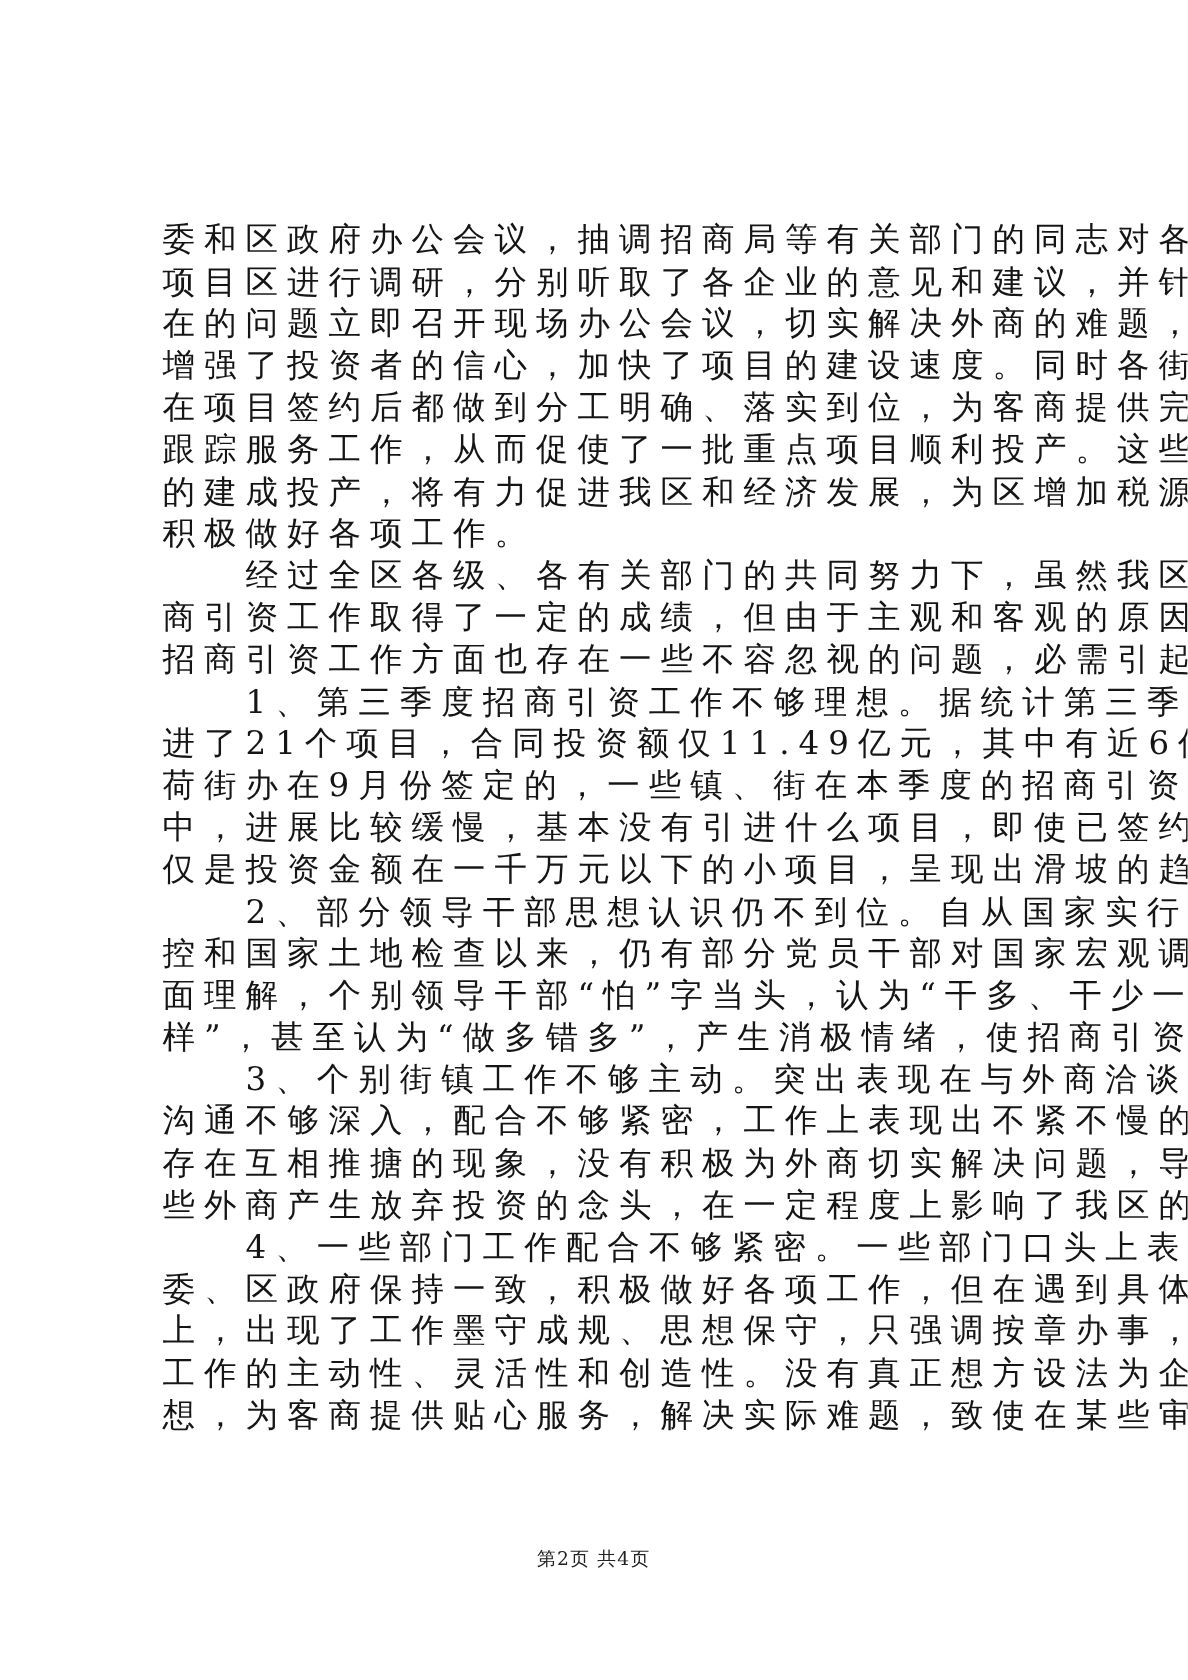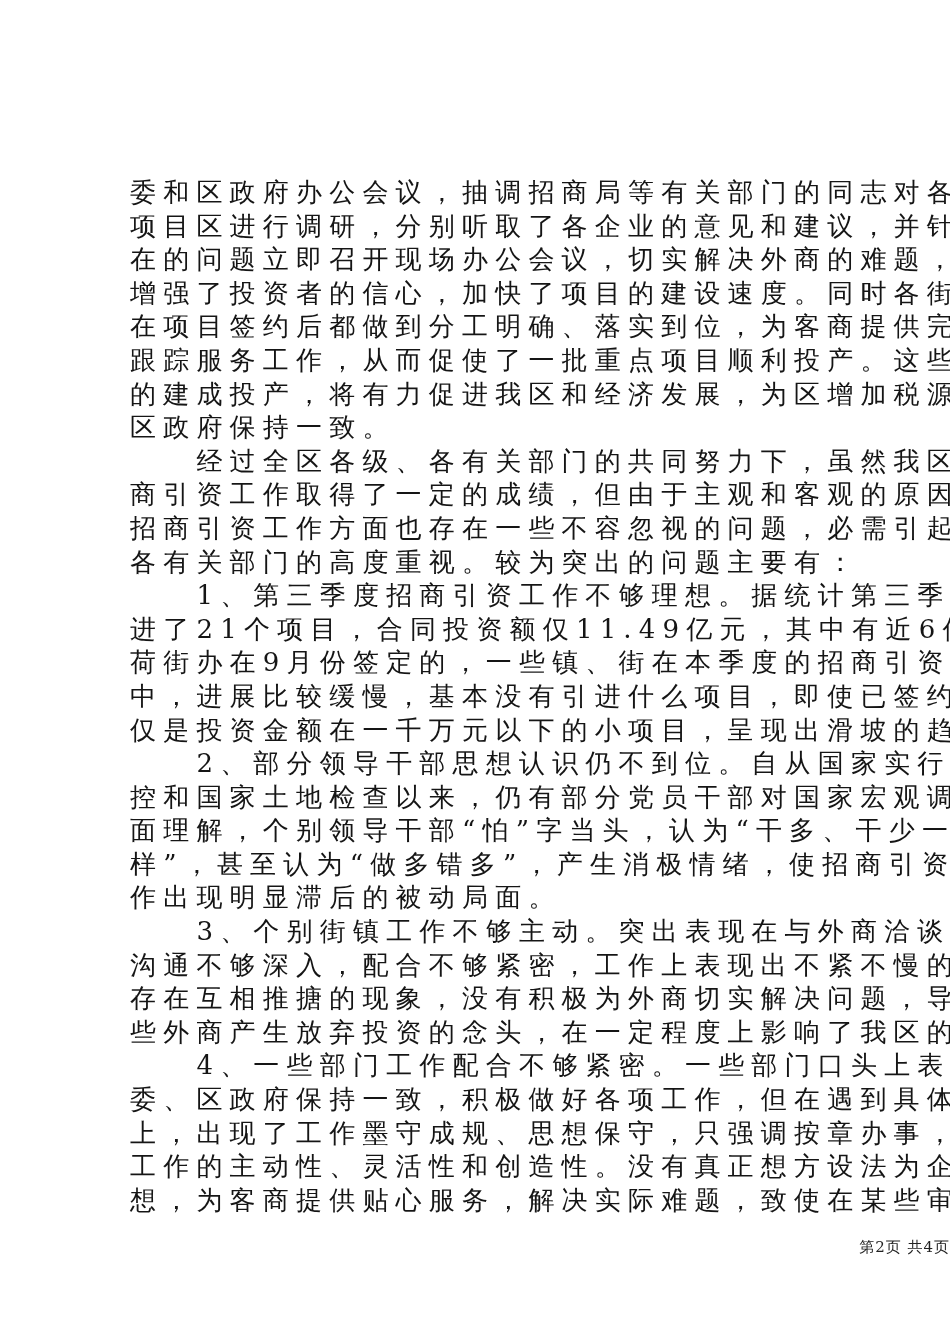--- a/index.html
+++ b/index.html
@@ -34,53 +34,51 @@
       font-size: 26px;
       letter-spacing: 7.2px;
       white-space: nowrap;
       color: #151515;
     }
     .footer {
       position: absolute;
       left: 0;
       width: 950px;
       top: 1238px;
-      text-align: right;
+      text-align: center;
       font-size: 15px;
       color: #222222;
       letter-spacing: 1px;
     }
   </style>
 </head>
 <body>
 
 <div class="page">
   <div class="body-text">
     <div class="line">委和区政府办公会议，抽调招商局等有关部门的同志对各工业</div>
     <div class="line">项目区进行调研，分别听取了各企业的意见和建议，并针对存</div>
     <div class="line">在的问题立即召开现场办公会议，切实解决外商的难题，从而</div>
     <div class="line">增强了投资者的信心，加快了项目的建设速度。同时各街、镇</div>
     <div class="line">在项目签约后都做到分工明确、落实到位，为客商提供完善的</div>
     <div class="line">跟踪服务工作，从而促使了一批重点项目顺利投产。这些项目</div>
     <div class="line">的建成投产，将有力促进我区和经济发展，为区增加税源收入</div>
-    <div class="line">区政府保持一致。</div>
+    <div class="line">积极做好各项工作。</div>
     <div class="line">　　经过全区各级、各有关部门的共同努力下，虽然我区的招</div>
     <div class="line">商引资工作取得了一定的成绩，但由于主观和客观的原因，在</div>
     <div class="line">招商引资工作方面也存在一些不容忽视的问题，必需引起各级、</div>
-    <div class="line">各有关部门的高度重视。较为突出的问题主要有：</div>
     <div class="line">　　1、第三季度招商引资工作不够理想。据统计第三季度只引</div>
     <div class="line">进了21个项目，合同投资额仅11.49亿元，其中有近6亿是横</div>
     <div class="line">荷街办在9月份签定的，一些镇、街在本季度的招商引资工作</div>
     <div class="line">中，进展比较缓慢，基本没有引进什么项目，即使已签约的也</div>
     <div class="line">仅是投资金额在一千万元以下的小项目，呈现出滑坡的趋势。</div>
     <div class="line">　　2、部分领导干部思想认识仍不到位。自从国家实行宏观调</div>
     <div class="line">控和国家土地检查以来，仍有部分党员干部对国家宏观调控片</div>
     <div class="line">面理解，个别领导干部“怕”字当头，认为“干多、干少一个</div>
     <div class="line">样”，甚至认为“做多错多”，产生消极情绪，使招商引资工</div>
-    <div class="line">作出现明显滞后的被动局面。</div>
     <div class="line">　　3、个别街镇工作不够主动。突出表现在与外商洽谈项目中，</div>
     <div class="line">沟通不够深入，配合不够紧密，工作上表现出不紧不慢的态度，</div>
     <div class="line">存在互相推搪的现象，没有积极为外商切实解决问题，导致一</div>
     <div class="line">些外商产生放弃投资的念头，在一定程度上影响了我区的形象</div>
     <div class="line">　　4、一些部门工作配合不够紧密。一些部门口头上表示与区</div>
     <div class="line">委、区政府保持一致，积极做好各项工作，但在遇到具体问题</div>
     <div class="line">上，出现了工作墨守成规、思想保守，只强调按章办事，缺乏</div>
     <div class="line">工作的主动性、灵活性和创造性。没有真正想方设法为企业着</div>
     <div class="line">想，为客商提供贴心服务，解决实际难题，致使在某些审批环</div>
   </div>

